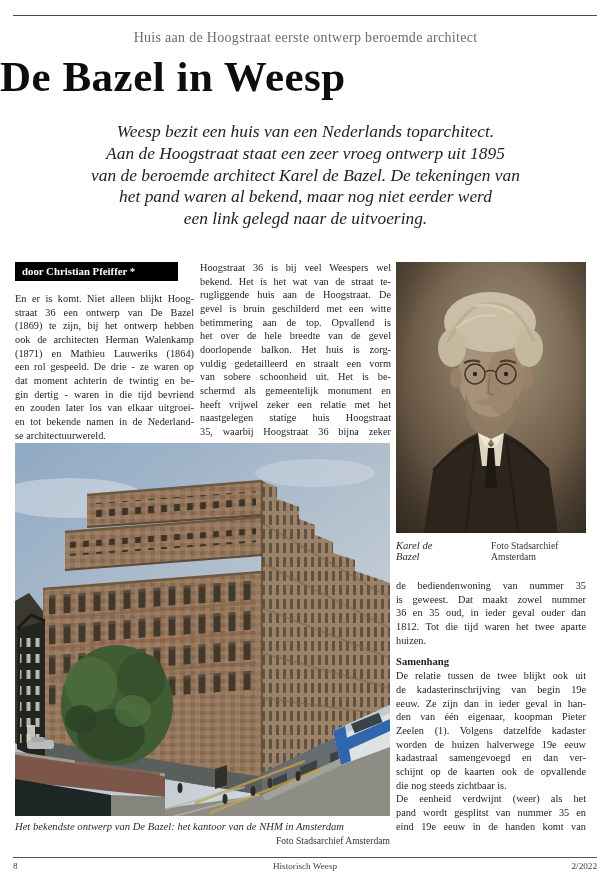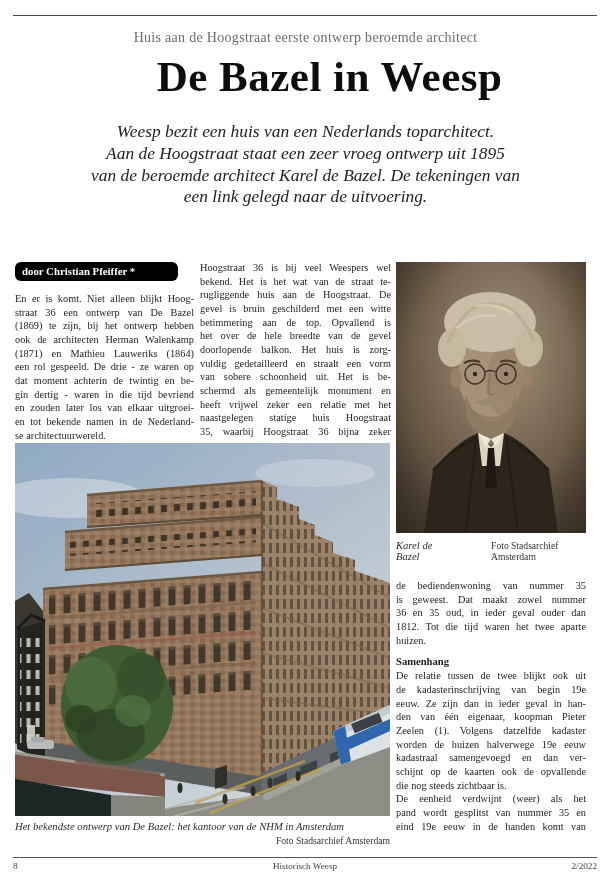--- a/index.html
+++ b/index.html
@@ -3,29 +3,29 @@
 <meta charset="utf-8">
 <style>
   html,body{margin:0;padding:0;background:#e8e8e8;}
   #page{
     position:relative;width:611px;height:884px;margin:0 auto;background:#ffffff;
     font-family:"Liberation Serif","DejaVu Serif",serif;color:#1f1f1f;overflow:hidden;
   }
   .abs{position:absolute;}
   .rule{border-top:1px solid #4a4a4a;height:0;}
   #kicker{left:0;right:0;top:30px;text-align:center;font-size:14px;color:#6b6b6b;letter-spacing:.3px;}
-  #title{left:0;right:0;top:52px;text-align:center;font-size:43px;font-weight:bold;color:#0d0d0d;letter-spacing:.5px;padding-left:48px;}
+  #title{left:0;right:0;top:52px;font-size:43px;font-weight:bold;color:#0d0d0d;letter-spacing:.5px;}
   #intro{left:48px;width:515px;top:121px;font-style:italic;font-size:17.4px;line-height:21.8px;color:#222;}
   .intro-line{text-align:center;}
   .col{overflow:hidden;}
   .body-text{font-size:10.3px;line-height:13.65px;color:#232323;}
   .jline{text-align:justify;text-align-last:justify;white-space:nowrap;overflow:hidden;}
   .para .jline:last-child{text-align-last:left;}
   .para.cont .jline:last-child{text-align-last:justify;}
-  #byline-box{background:#000;color:#fff;font-weight:bold;font-size:10.8px;padding:3px 0 4px 7px;width:163px;box-sizing:border-box;border-radius:6px;}
+  #byline-box{background:#000;color:#fff;font-weight:bold;font-size:10.8px;padding:3px 0 4px 7px;width:163px;box-sizing:border-box;}
   #col-left .para{margin-top:11px;}
   #col-right .para{margin-top:0;}
   .subhead{font-weight:bold;font-size:10.6px;margin:9px 0 2px 0;}
   figure{margin:0;padding:0;}
   .pcaption{display:flex;justify-content:space-between;align-items:baseline;margin-top:7px;gap:43px;}
   .cap-italic{font-style:italic;font-size:10.6px;color:#2a2a2a;}
   .cap-credit{font-size:9.6px;color:#333;}
   #photo-caption{left:15px;top:821px;width:375px;font-style:italic;font-size:10.6px;color:#2a2a2a;}
   #photo-credit{left:15px;top:835px;width:375px;text-align:right;font-size:9.6px;color:#333;}
   #footer-rule{left:13px;top:857px;width:584px;border-top:1px solid #555;}
@@ -41,20 +41,21 @@
 <div id="page">
 
   <div class="abs rule" style="left:13px;top:15px;width:584px;"></div>
   <div class="abs" id="kicker">Huis aan de Hoogstraat eerste ontwerp beroemde architect</div>
   <div class="abs" id="title">De Bazel in Weesp</div>
 
   <div class="abs" id="intro">
       <div class="intro-line">Weesp bezit een huis van een Nederlands toparchitect.</div>
       <div class="intro-line">Aan de Hoogstraat staat een zeer vroeg ontwerp uit 1895</div>
       <div class="intro-line">van de beroemde architect Karel de Bazel. De tekeningen van</div>
+      <div class="intro-line">het pand waren al bekend, maar nog niet eerder werd</div>
       <div class="intro-line">een link gelegd naar de uitvoering.</div>
     </div>
 
   <div class="abs col" id="col-left" style="left:15px;top:262px;width:179px;">
     <div id="byline-box">door Christian Pfeiffer *</div>
     <div class="body-text para">
         <div class="jline">En er is komt. Niet alleen blijkt Hoog-</div>
         <div class="jline">straat 36 een ontwerp van De Bazel</div>
         <div class="jline">(1869) te zijn, bij het ontwerp hebben</div>
         <div class="jline">ook de architecten Herman Walenkamp</div>

